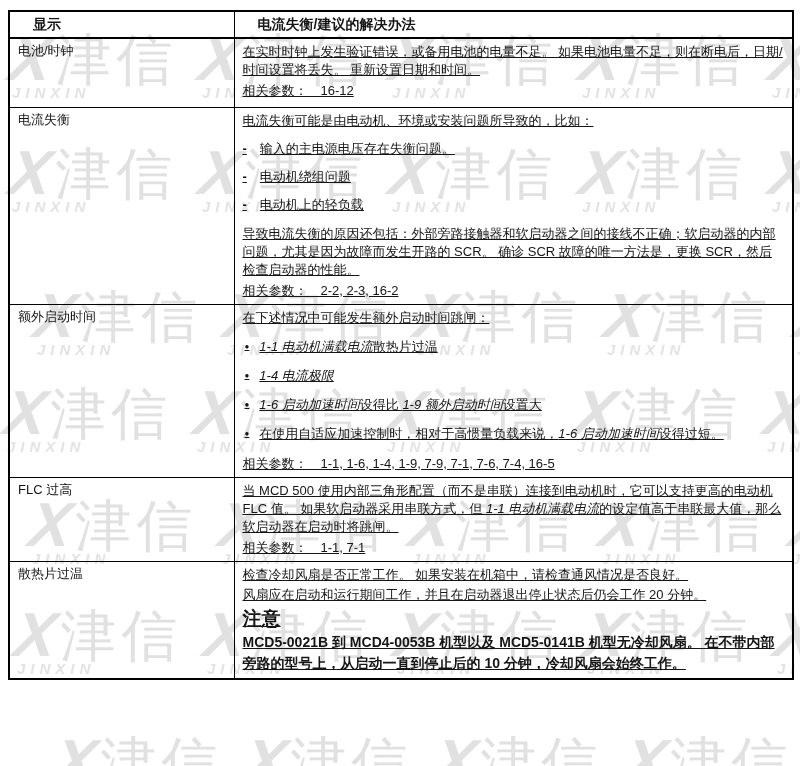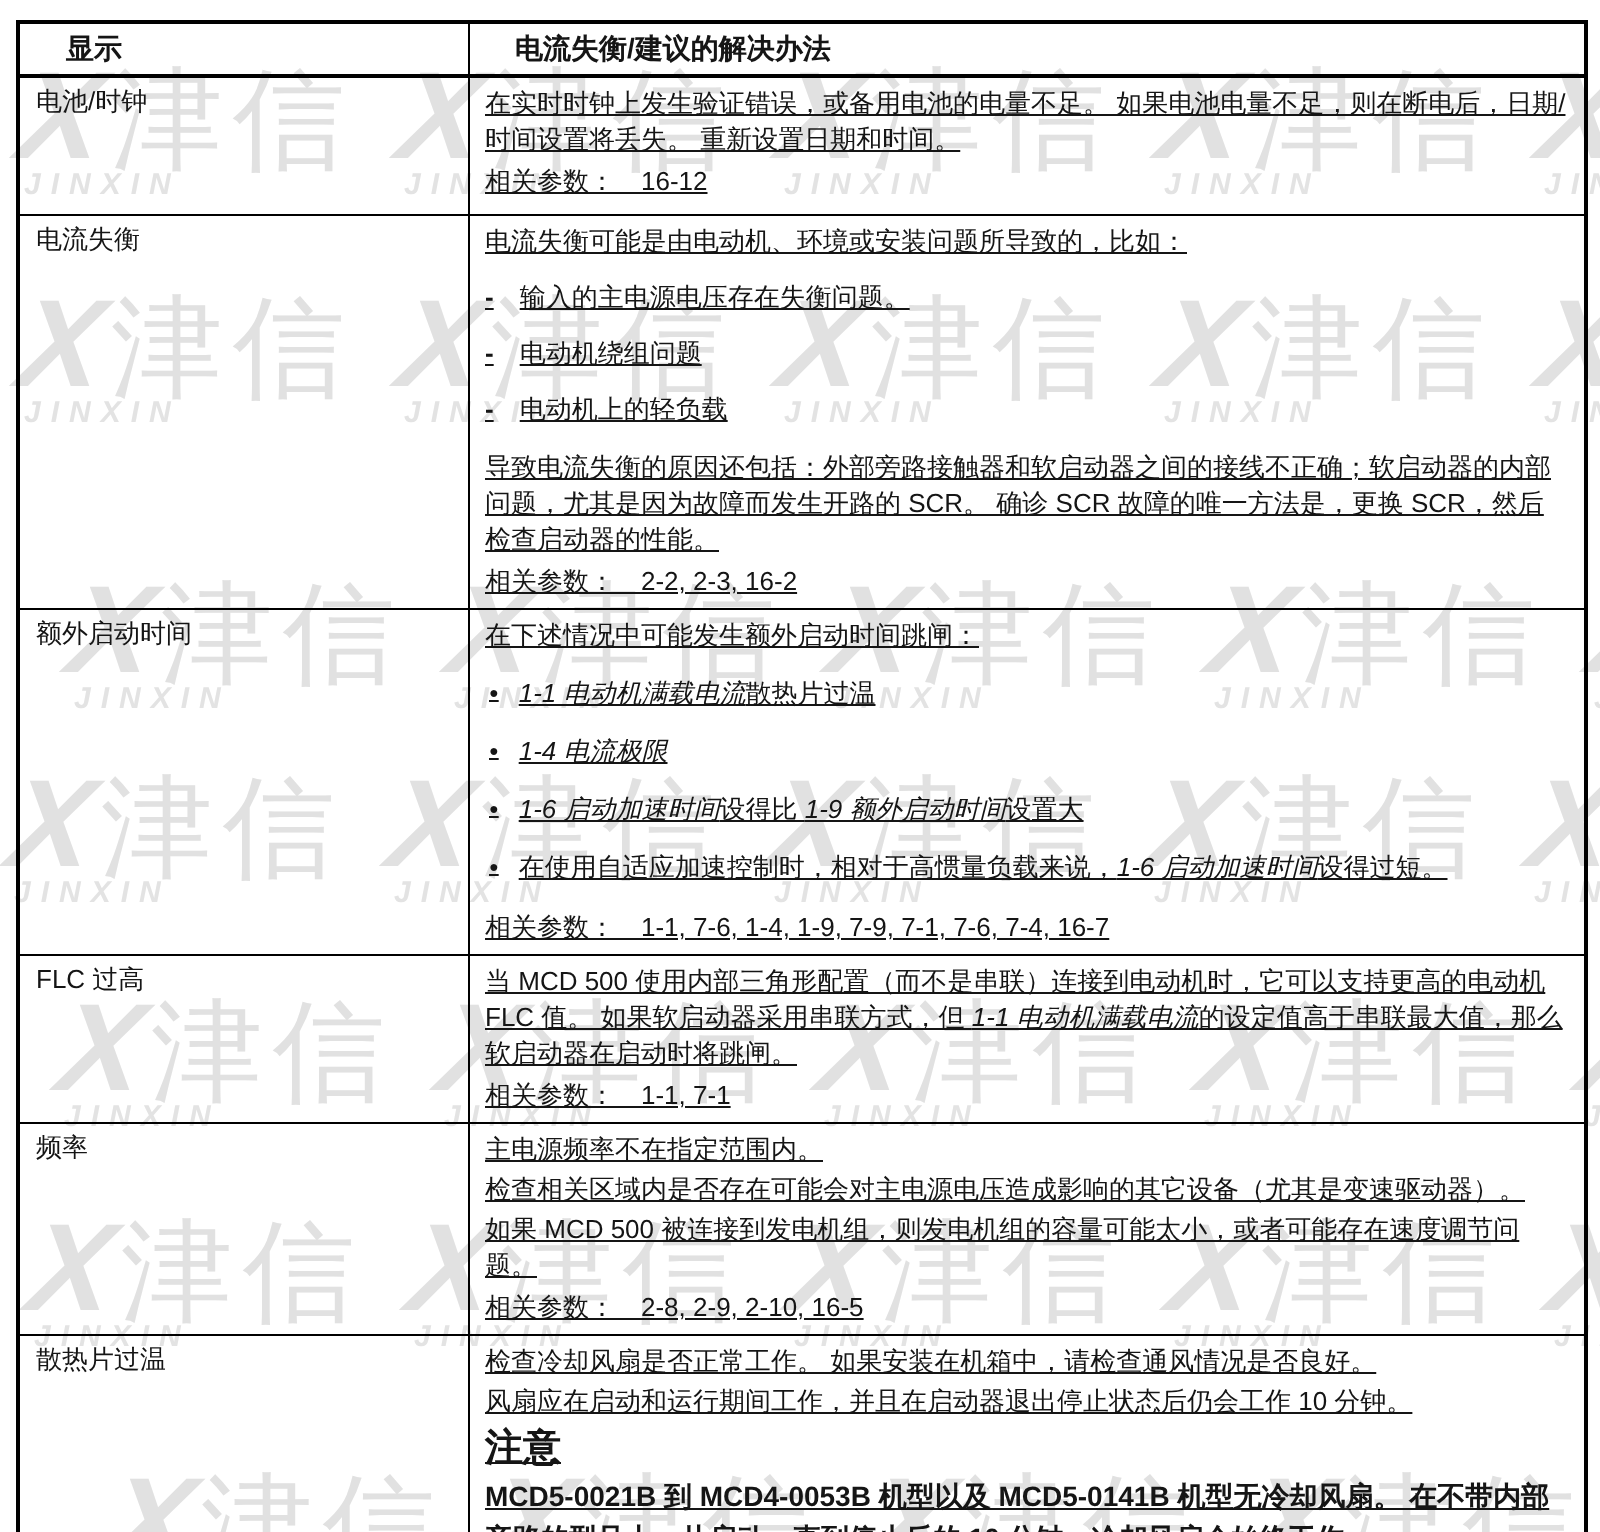--- a/index.html
+++ b/index.html
@@ -248,47 +248,38 @@
           </p>
         <p class="bullet">
             <span class="it">1-4 电流极限</span>
           </p>
         <p class="bullet">
             <span><span class="it">1-6 启动加速时间</span><span>设得比 </span><span class="it">1-9 额外启动时间</span><span>设置大</span></span>
           </p>
         <p class="bullet">
             <span><span>在使用自适应加速控制时，相对于高惯量负载来说，</span><span class="it">1-6 启动加速时间</span><span>设得过短。</span></span>
           </p>
-        <p class="params after-list">相关参数：　1-1, 7-6, 1-4, 1-9, 7-9, 7-1, 7-6, 7-4, 16-7</p>
+        <p class="params after-list">相关参数：　1-1, 1-6, 1-4, 1-9, 7-9, 7-1, 7-6, 7-4, 16-5</p>
       </td>
     </tr>
 
     <tr class="r4">
       <td class="lbl">FLC 过高</td>
       <td class="ct">
         <p><span>当 MCD 500 使用内部三角形配置（而不是串联）连接到电动机时，它可以支持更高的电动机 FLC 值。 如果软启动器采用串联方式，但 </span><span class="it">1-1 电动机满载电流</span><span>的设定值高于串联最大值，那么软启动器在启动时将跳闸。</span></p>
         <p class="params">相关参数：　1-1, 7-1</p>
       </td>
     </tr>
 
-    <tr class="r5">
-      <td class="lbl">频率</td>
-      <td class="ct">
-        <p>主电源频率不在指定范围内。</p>
-        <p>检查相关区域内是否存在可能会对主电源电压造成影响的其它设备（尤其是变速驱动器）。</p>
-        <p>如果 MCD 500 被连接到发电机组，则发电机组的容量可能太小，或者可能存在速度调节问题。</p>
-        <p class="params">相关参数：　2-8, 2-9, 2-10, 16-5</p>
-      </td>
-    </tr>
 
     <tr class="r6">
       <td class="lbl">散热片过温</td>
       <td class="ct">
         <p>检查冷却风扇是否正常工作。 如果安装在机箱中，请检查通风情况是否良好。</p>
-        <p>风扇应在启动和运行期间工作，并且在启动器退出停止状态后仍会工作 10 分钟。</p>
+        <p>风扇应在启动和运行期间工作，并且在启动器退出停止状态后仍会工作 20 分钟。</p>
         <p class="notice-title">注意</p>
         <p class="notice-body">MCD5-0021B 到 MCD4-0053B 机型以及 MCD5-0141B 机型无冷却风扇。 在不带内部旁路的型号上，从启动一直到停止后的 10 分钟，冷却风扇会始终工作。</p>
 
       </td>
     </tr>
 
   </tbody>
 </table>
 
 </body></html>

